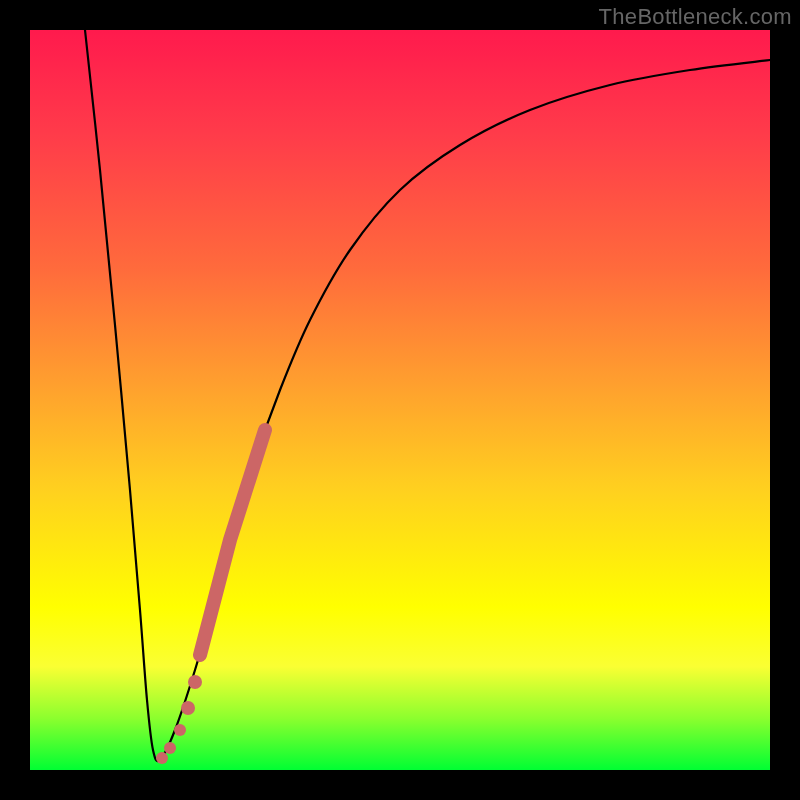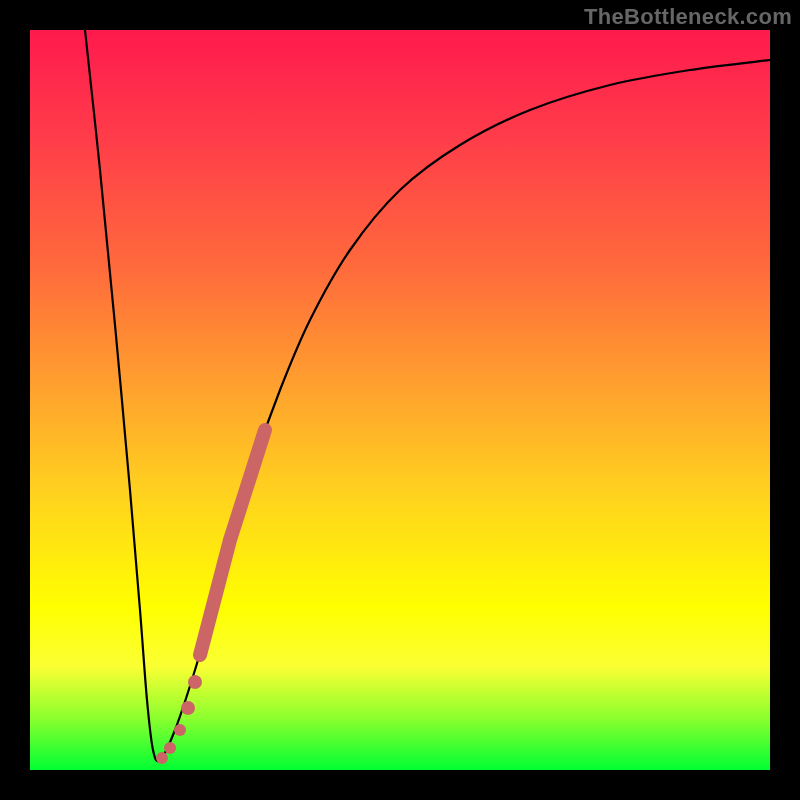--- a/index.html
+++ b/index.html
@@ -36,21 +36,21 @@
       #8cff2e 93%,
       #00ff33 100%
     );
   }
   .watermark {
     position: absolute;
     top: 4px;
     right: 8px;
     color: #666;
     font-size: 22px;
-    font-weight: 700;
+    font-weight: 400;
     letter-spacing: 0.3px;
     user-select: none;
   }
   svg.curve {
     position: absolute;
     left: 0;
     top: 0;
     width: 740px;
     height: 740px;
     overflow: visible;

